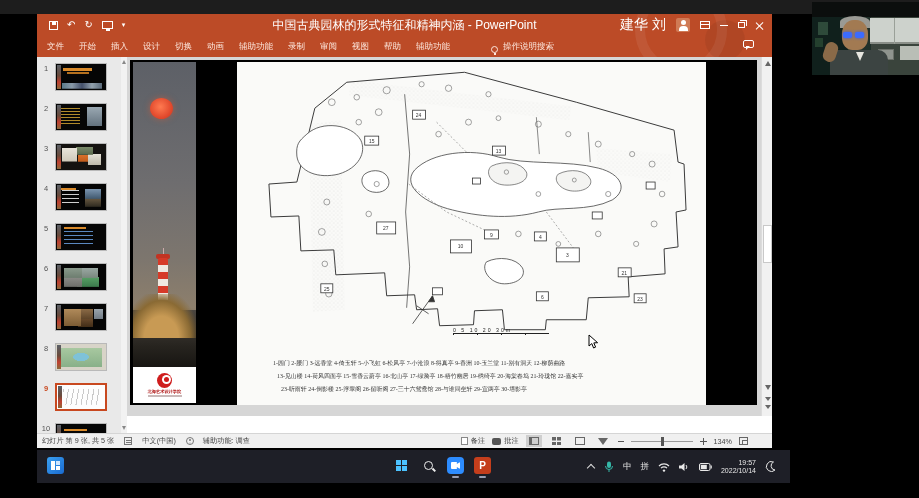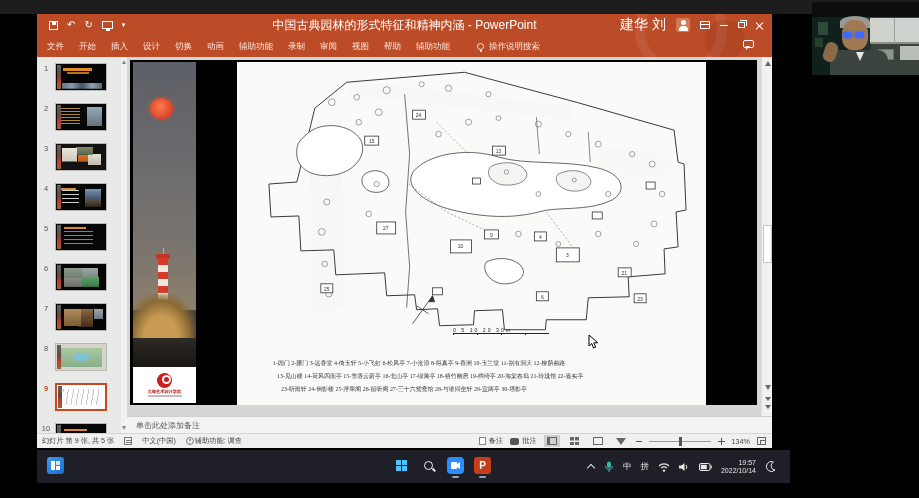--- a/index.html
+++ b/index.html
@@ -33,21 +33,21 @@
   .icon-min{width:8px;height:1px;background:#fff;}
   .icon-restore{width:7px;height:6px;border:1px solid #fff;position:relative;}
   .icon-restore::after{content:"";position:absolute;left:1px;top:-3px;width:6px;height:5px;border:1px solid #fff;border-bottom:none;border-left:none;}
   .icon-close{position:relative;width:9px;height:9px;}
   .icon-close::before,.icon-close::after{content:"";position:absolute;left:4px;top:0;width:1.4px;height:10px;background:#fff;}
   .icon-close::before{transform:rotate(45deg);} .icon-close::after{transform:rotate(-45deg);}
 
   .tabsrow{position:absolute;left:0;top:22px;right:0;height:21px;display:flex;align-items:center;
            gap:15px;padding-left:10px;font-size:8.5px;color:#fde7dd;}
   .tab{cursor:default;white-space:nowrap;}
-  .searchwrap{display:flex;align-items:center;gap:5px;margin-left:12px;}
+  .searchwrap{display:flex;align-items:flex-end;gap:5px;margin-left:26px;}
   .icon-bulb{width:7px;height:7px;border:1px solid #fde7dd;border-radius:50%;position:relative;}
   .icon-bulb::after{content:"";position:absolute;left:2px;bottom:-3px;width:2px;height:2px;background:#fde7dd;}
   .icon-comment{position:absolute;right:18px;top:4px;width:11px;height:8px;border:1px solid #fff;border-radius:2px;}
   .icon-comment::after{content:"";position:absolute;left:2px;bottom:-3px;border:2px solid transparent;border-top-color:#fff;border-left-color:#fff;}
 
   
   #content{position:absolute;left:0;top:43px;width:735px;height:376px;display:flex;}
   #thumbpanel{width:84px;height:376px;background:#e9e9e9;position:relative;overflow:hidden;}
   .thumbrow{position:absolute;left:0;width:84px;height:34px;display:flex;}
   .tnum{width:18px;text-align:center;font-size:7.5px;color:#555;padding-top:1px;}
@@ -139,21 +139,21 @@
   
   #notes{height:17px;background:#f3f3f3;border-top:1px solid #cfcfcf;display:flex;align-items:center;
      padding-left:9px;font-size:8px;color:#5a5a5a;}
   #statusbar{position:absolute;left:0;top:419px;width:735px;height:15px;background:#f0f0f0;
      border-top:1px solid #d5d5d5;display:flex;align-items:center;font-size:7.2px;color:#444;}
   .sb-left{display:flex;align-items:center;gap:10px;padding-left:5px;}
   .icon-spell{width:8px;height:8px;border:1px solid #777;position:relative;}
   .icon-spell::after{content:"";position:absolute;left:1px;top:2px;width:5px;height:1px;background:#777;box-shadow:0 2px 0 #777;}
   .icon-a11y{width:8px;height:8px;border:1px solid #777;border-radius:50%;position:relative;}
   .icon-a11y::after{content:"";position:absolute;left:2.6px;top:1px;width:2px;height:2px;border-radius:50%;background:#777;box-shadow:0 3px 0 -0.5px #777;}
-  .sb-right{margin-left:auto;display:flex;align-items:center;gap:7px;padding-right:6px;}
+  .sb-right{margin-left:auto;display:flex;align-items:center;gap:7px;padding-right:24px;}
   .icon-note{width:7px;height:8px;border:1px solid #888;background:#fff;}
   .icon-bubble{width:9px;height:7px;background:#555;border-radius:2px;position:relative;}
   .icon-bubble::after{content:"";position:absolute;left:1.5px;bottom:-2.5px;border:2px solid transparent;border-top-color:#555;}
   .viewbtn{width:16px;height:12px;display:flex;align-items:center;justify-content:center;}
   .viewbtn.sel{background:#cfcfcf;}
   .vicon1{width:10px;height:8px;border:1px solid #666;background:linear-gradient(90deg,#666 0 2px,transparent 2px);}
   .vicon2{width:9px;height:8px;background:
      linear-gradient(#666,#666) 0 0/4px 3.5px no-repeat,linear-gradient(#666,#666) 5px 0/4px 3.5px no-repeat,
      linear-gradient(#666,#666) 0 4.5px/4px 3.5px no-repeat,linear-gradient(#666,#666) 5px 4.5px/4px 3.5px no-repeat;}
   .vicon3{width:10px;height:8px;border:1px solid #666;}
@@ -467,32 +467,29 @@
 
           <div id="edscroll">
             <span class="chev up"></span>
             <span class="edthumb"></span>
             <span class="chev dn"></span>
             <span class="chev pv"></span>
             <span class="chev nx"></span>
           </div>
         </div>
 
-        <div id="notes">
-          <span>单击此处添加备注</span>
-        </div>
       </div>
     </div>
 
     <div id="statusbar">
       <div class="sb-left">
         <span>幻灯片 第 9 张, 共 5 张</span>
         <span class="icon-spell"></span>
         <span>中文(中国)</span>
-        <span style="display:flex;align-items:center;gap:1px">
+        <span style="display:flex;align-items:center;gap:9px">
           <span class="icon-a11y"></span>
           <span>辅助功能: 调查</span>
         </span>
       </div>
       <div class="sb-right">
         <span style="display:flex;align-items:center;gap:3px">
           <span class="icon-note"></span>
           <span>备注</span>
         </span>
         <span style="display:flex;align-items:center;gap:3px">

